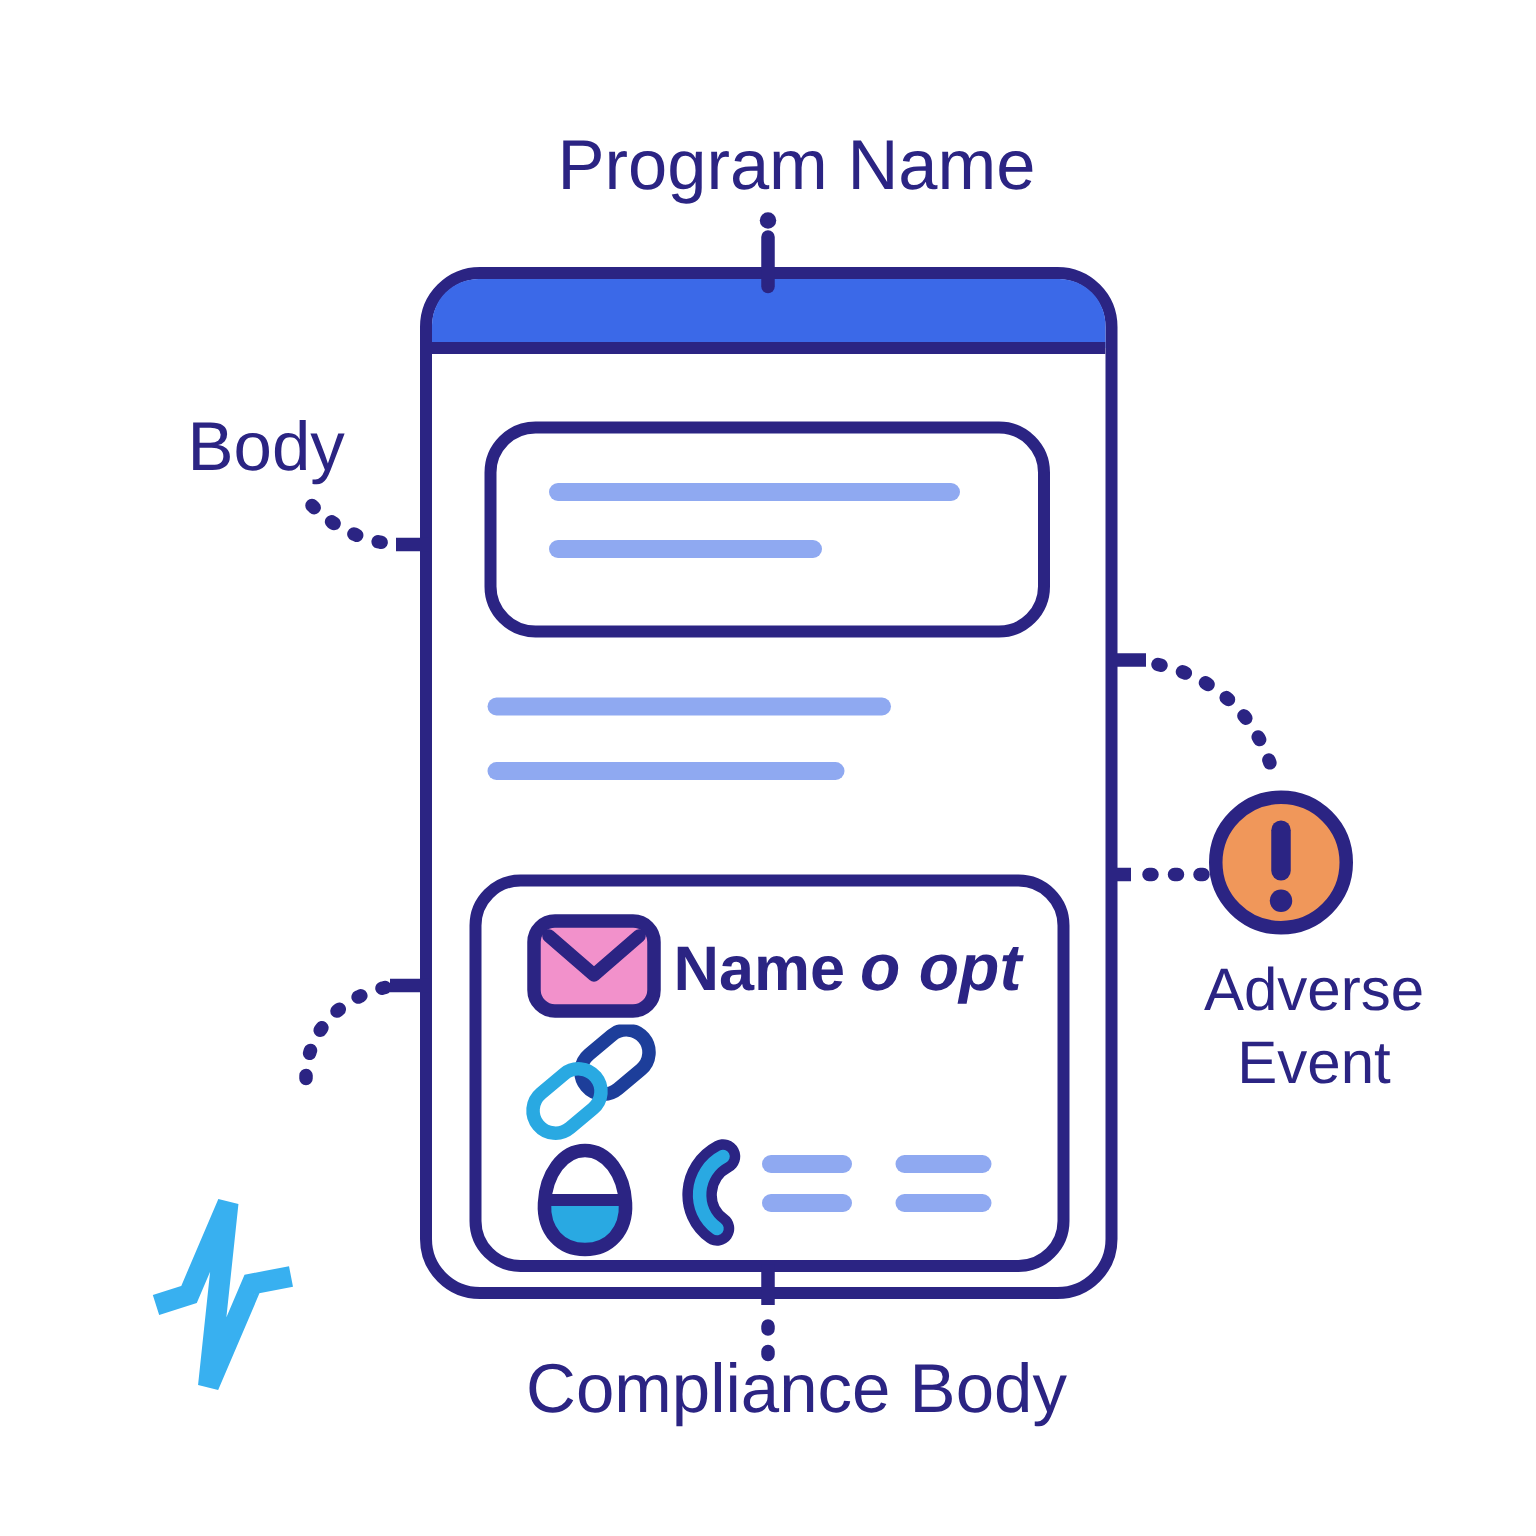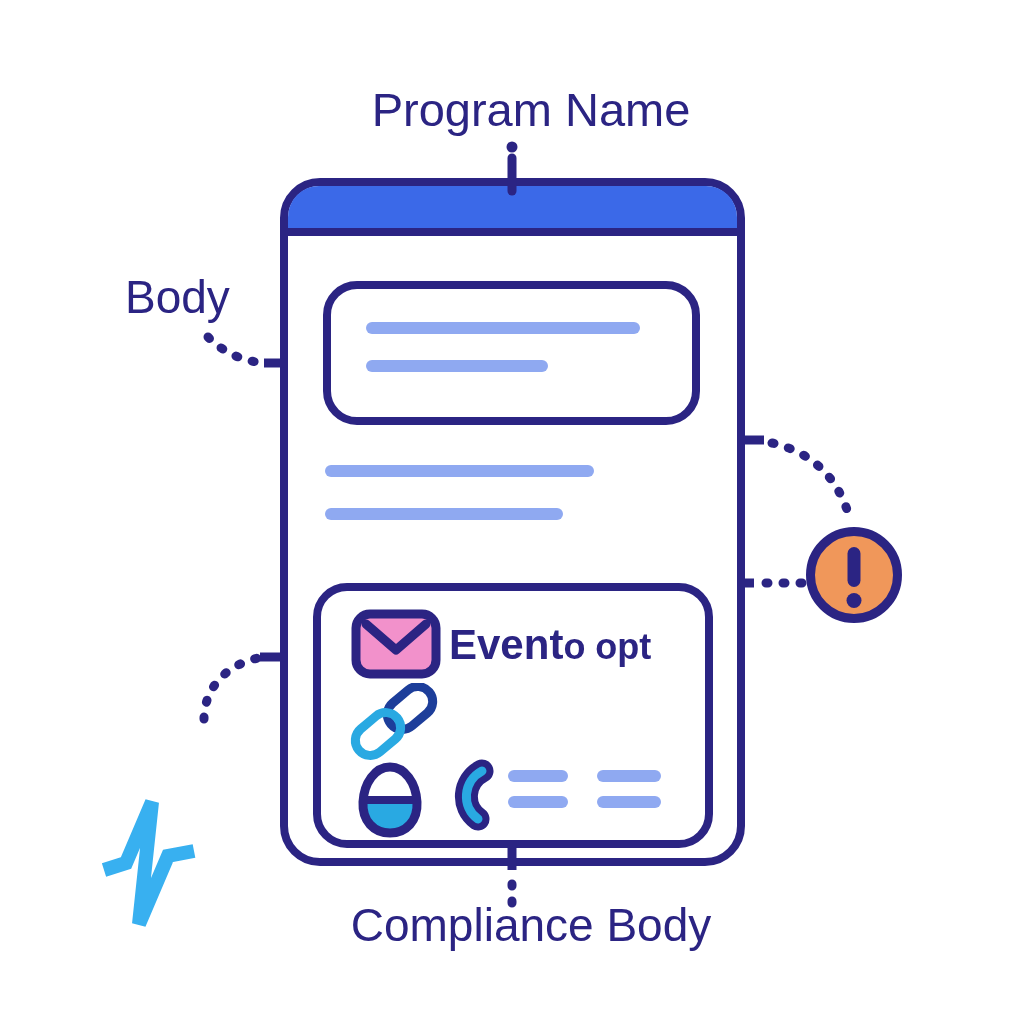--- a/index.html
+++ b/index.html
@@ -41,21 +41,21 @@
   .fl1{left:37px;top:279px;width:269px;}
   .fl2{left:37px;top:322px;width:238px;}
 
   .compliance{
     position:absolute;left:25px;top:397px;width:400px;height:265px;
     border:8px solid var(--navy);border-radius:34px;box-sizing:border-box;background:#fff;
   }
   .c-icon{position:absolute;}
   .c-text{position:absolute;font-weight:bold;color:var(--navy);white-space:nowrap;}
   .t-stop{left:128px;top:30px;font-size:42px;}
-  .t-stop .suffix{font-size:36px;}
+  .t-stop .suffix{font-size:44px;margin-left:10px;font-style:italic;}
   .t-privacy{left:128px;top:103px;font-size:42px;}
   .sl1{left:187px;top:179px;width:60px;}
   .sl2{left:276px;top:179px;width:64px;}
   .sl3{left:187px;top:205px;width:60px;}
   .sl4{left:276px;top:205px;width:64px;}
 
   .alert{
     position:absolute;left:806px;top:527px;width:78px;height:78px;
     background:var(--orange);border:9px solid var(--navy);border-radius:50%;
   }
@@ -64,41 +64,42 @@
 
   .overlay{position:absolute;left:0;top:0;width:1024px;height:1024px;pointer-events:none;}
 </style>
 </head>
 <body>
 
 <div class="canvas">
 
   <div class="lbl lbl-program">Program Name</div>
   <div class="lbl lbl-body">Body</div>
+  <div class="lbl lbl-adverse">Adverse Event</div>
   <div class="lbl lbl-compliance">Compliance Body</div>
 
   <div class="card">
     <div class="card-header"></div>
 
     <div class="bubble">
       <div class="ph-line bl1"></div>
       <div class="ph-line bl2"></div>
     </div>
 
     <div class="ph-line fl1"></div>
     <div class="ph-line fl2"></div>
 
     <div class="compliance">
 
       <svg class="c-icon" style="left:30px;top:18px;" width="90" height="70" viewBox="0 0 90 70">
         <rect x="5" y="5" width="80" height="60" rx="14" fill="var(--pink)" stroke="var(--navy)" stroke-width="9"></rect>
         <path d="M15 15 L45 41 L75 15" fill="none" stroke="var(--navy)" stroke-width="9" stroke-linecap="round" stroke-linejoin="round"></path>
       </svg>
       <div class="c-text t-stop">
-        <span>Event</span><span class="suffix">o opt</span>
+        <span>Name</span><span class="suffix">o opt</span>
       </div>
 
       <svg class="c-icon" style="left:26px;top:92px;" width="94" height="78" viewBox="0 0 94 78">
         <rect x="38" y="10" width="50" height="30" rx="15" fill="none" stroke="var(--linkdark)" stroke-width="9" transform="rotate(-40 63 25)"></rect>
         <rect x="6" y="36" width="50" height="30" rx="15" fill="none" stroke="var(--cyan)" stroke-width="9" transform="rotate(-40 31 51)"></rect>
       </svg>
 
       <svg class="c-icon" style="left:34px;top:170px;" width="70" height="78" viewBox="0 0 70 78">
         <defs>
             <clipPath id="eggclip">

